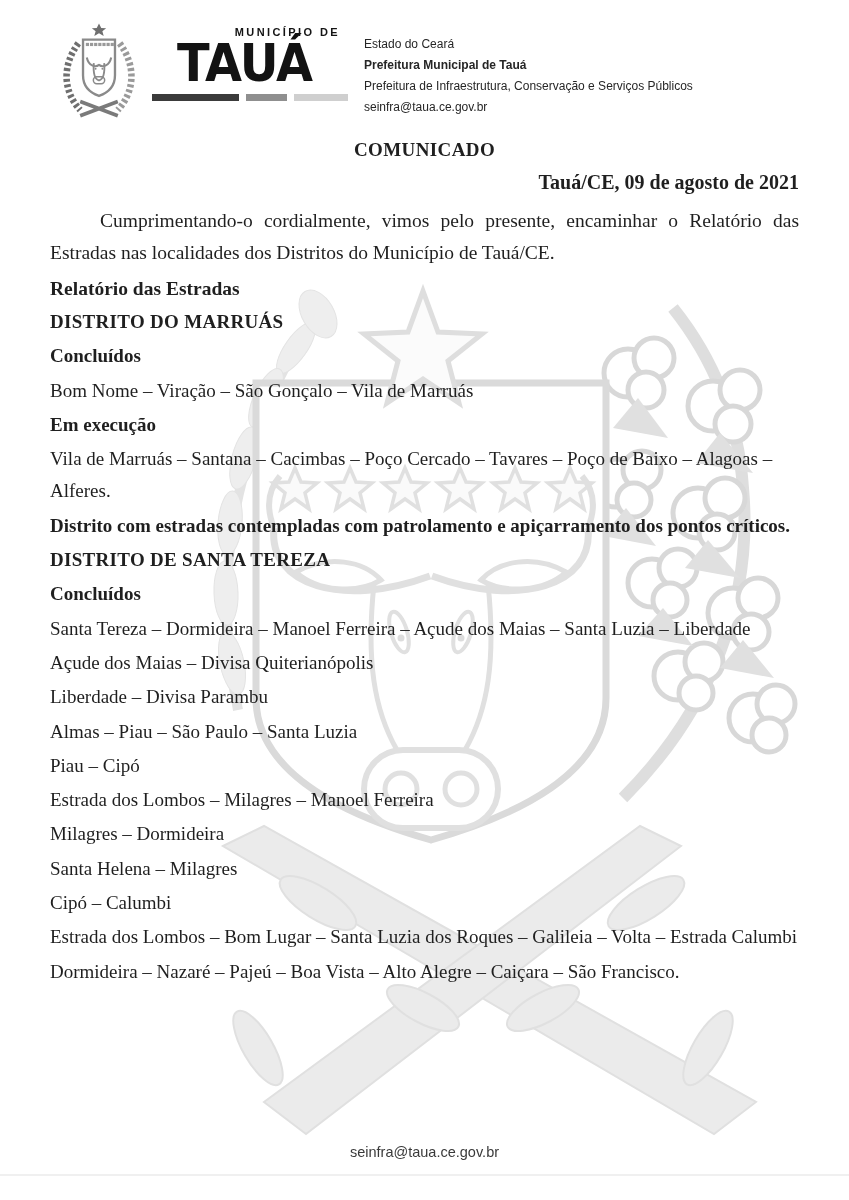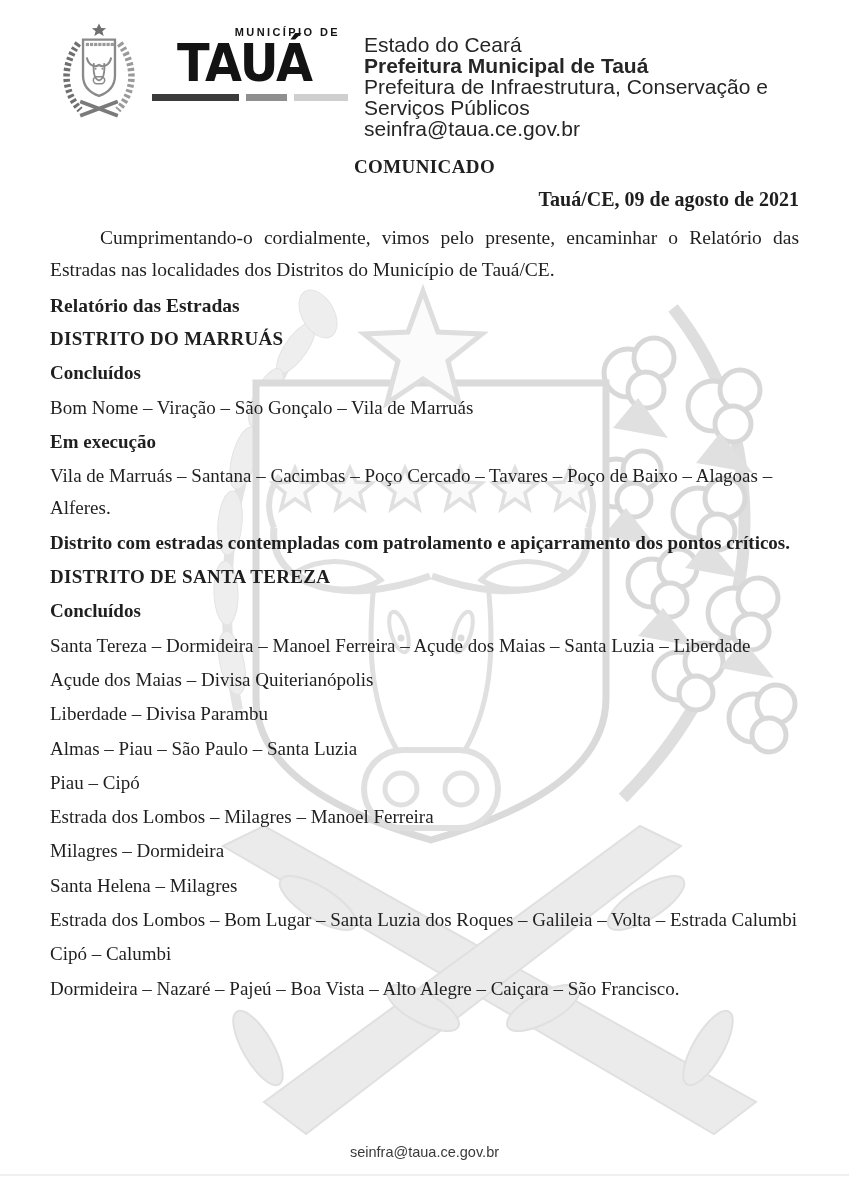--- a/index.html
+++ b/index.html
@@ -32,21 +32,21 @@
     color:#131313; transform:scaleX(0.92); transform-origin:left center;
   }
   .bars { display:flex; gap:7px; width:196px; margin-top:5px; }
   .bars span { height:7px; display:block; }
   .bar1 { width:90px; background:#3b3b3b; }
   .bar2 { width:43px; background:#8f8f8f; }
   .bar3 { width:56px; background:#cfcfcf; }
 
   .org {
     font-family:"Liberation Sans","DejaVu Sans",sans-serif;
-    font-size:21px; line-height:21px; color:#262626; padding-top:12px;
+    font-size:12px; line-height:21px; color:#262626; padding-top:12px;
   }
   .org .bold { font-weight:700; }
 
   
   main { position:relative; z-index:2; padding:0 50px; }
   .title { font-size:19px; font-weight:700; text-align:center; letter-spacing:0.4px; margin-top:17px; }
   .dateline { font-size:20px; font-weight:700; text-align:right; margin-top:10px; }
   .intro { font-size:19.5px; line-height:32px; text-align:justify; text-indent:50px; margin-top:11px; }
   .report-title { font-size:19.5px; font-weight:700; text-align:left; margin-top:9px; margin-bottom:6px; }
 
@@ -238,19 +238,19 @@
     <p class="block district">DISTRITO DE SANTA TEREZA</p>
     <p class="block sub">Concluídos</p>
     <p class="block route">Santa Tereza – Dormideira – Manoel Ferreira – Açude dos Maias – Santa Luzia – Liberdade</p>
     <p class="block route">Açude dos Maias – Divisa Quiterianópolis</p>
     <p class="block route">Liberdade – Divisa Parambu</p>
     <p class="block route">Almas – Piau – São Paulo – Santa Luzia</p>
     <p class="block route">Piau – Cipó</p>
     <p class="block route">Estrada dos Lombos – Milagres – Manoel Ferreira</p>
     <p class="block route">Milagres – Dormideira</p>
     <p class="block route">Santa Helena – Milagres</p>
+    <p class="block route">Cipó – Calumbi</p>
     <p class="block route">Estrada dos Lombos – Bom Lugar – Santa Luzia dos Roques – Galileia – Volta – Estrada Calumbi</p>
-    <p class="block route">Cipó – Calumbi</p>
     <p class="block route">Dormideira – Nazaré – Pajeú – Boa Vista – Alto Alegre – Caiçara – São Francisco.</p>
   </main>
 
   <footer class="footer">seinfra@taua.ce.gov.br</footer>
 </div>
 
 </body></html>

